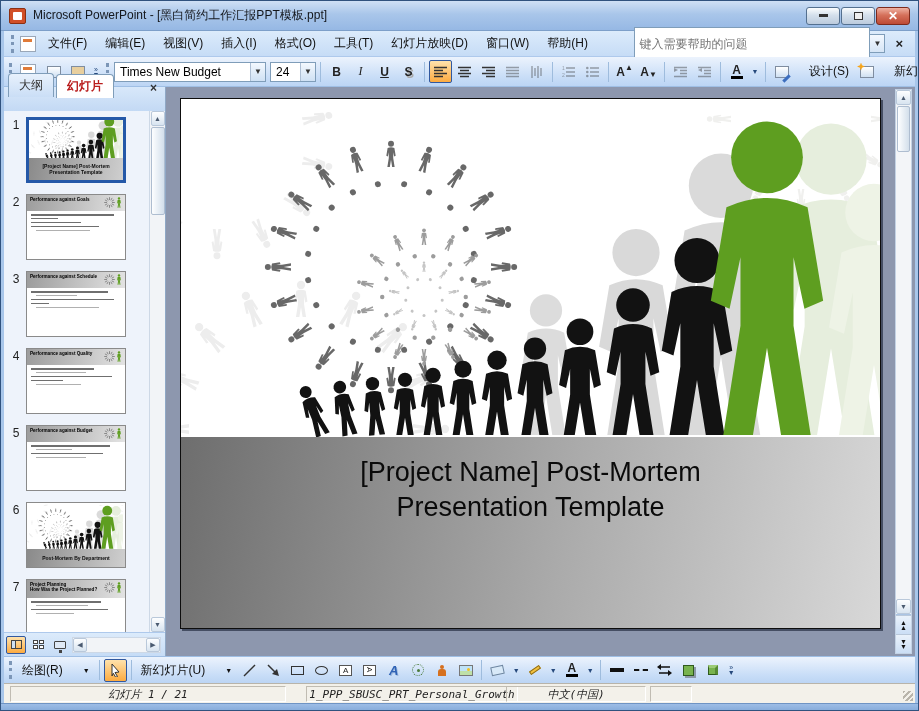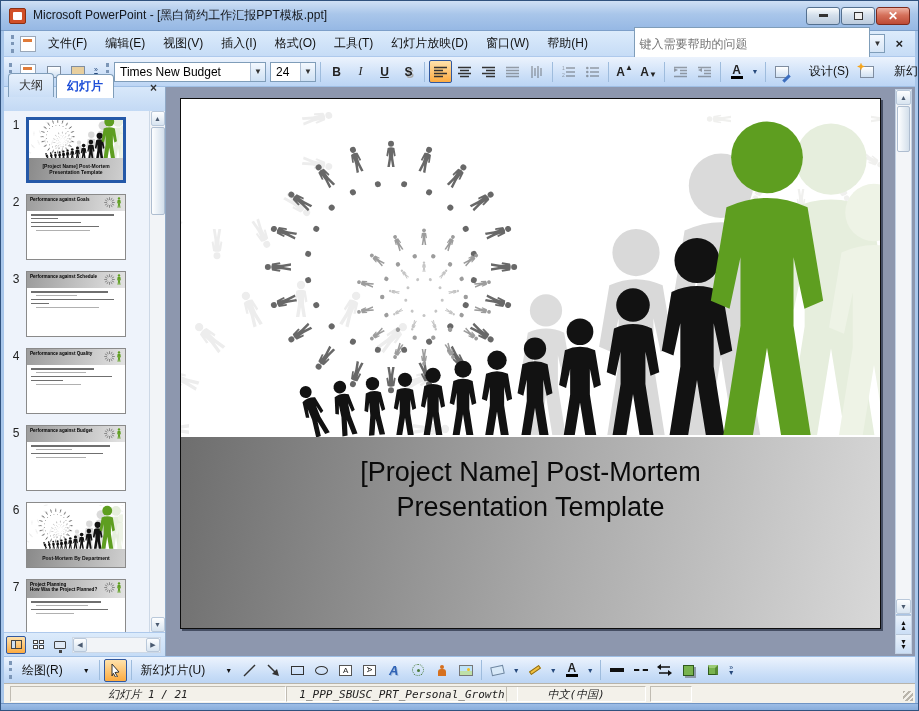--- a/index.html
+++ b/index.html
@@ -59,21 +59,21 @@
   .mini-ic.pen:before{content:"";position:absolute;right:-3px;bottom:-3px;width:9px;height:3px;background:#3c6ebf;transform:rotate(-45deg);}
 
   
   .main{position:absolute;top:86px;left:3px;right:3px;height:569px;display:flex;}
 
   
   .panel{width:162px;flex:none;display:flex;flex-direction:column;background:#eef3fb;border-right:1px solid #8fa8c6;}
   .tabs{height:24px;display:flex;align-items:flex-end;background:linear-gradient(#d8e8fa,#c3d9f4);padding:2px 2px 14px 4px;flex:none;}
   .tab{font-size:12px;padding:3px 10px;border:1px solid #7f9db9;border-bottom:none;border-radius:4px 4px 0 0;
     background:linear-gradient(#e8f1fc,#cadef6);color:#333;margin-right:2px;}
-  .tab.active{background:#fff;font-weight:bold;color:#1d4ed8;position:relative;top:1px;}
+  .tab.active{background:#fff;font-weight:bold;color:#b91c1c;position:relative;top:1px;}
   .tabx{margin-left:auto;font-size:12px;font-weight:bold;color:#333;padding:2px 6px;}
   .thumbwrap{flex:1;position:relative;overflow:hidden;background:#eef3fb;}
   .thumblist{position:absolute;left:0;top:0;right:16px;bottom:0;padding:6px 0 0 2px;overflow:hidden;}
   .trow{display:flex;margin-bottom:11px;}
   .tnum{width:20px;font-size:12px;color:#222;text-align:center;padding-top:1px;flex:none;}
   .thumb{width:100px;height:66px;background:#fff;border:1px solid #8a8a8a;position:relative;overflow:hidden;flex:none;}
   .trow.sel .thumb{border:3px solid #2458a8;}
   .t-band{position:absolute;left:0;right:0;bottom:0;background:linear-gradient(100deg,#8a8a8a,#cfcfcf);
     display:flex;flex-direction:column;align-items:center;justify-content:center;}
   .t-band .bt{font-size:5px;font-weight:bold;color:#0b0b0b;line-height:6px;white-space:nowrap;}
@@ -1980,20 +1980,20 @@
         <span class="cube"></span>
       </div>
     <div class="chev">
         <span>»</span>
         <span>▼</span>
       </div>
   </div>
 
   <div class="statusbar">
     <div class="scell" style="left:6px;width:276px">幻灯片 1 / 21</div>
-    <div class="scell" style="left:282px;width:232px">1_PPP_SBUSC_PRT_Personal_Growth</div>
+    <div class="scell" style="left:302px;width:212px">1_PPP_SBUSC_PRT_Personal_Growth</div>
     <div class="scell" style="left:502px;width:140px">中文(中国)</div>
     <div class="scell" style="left:646px;width:42px"></div>
     <div class="grip"></div>
   </div>
 
   <div class="bottomframe"></div>
 </div>
 
 </body></html>

